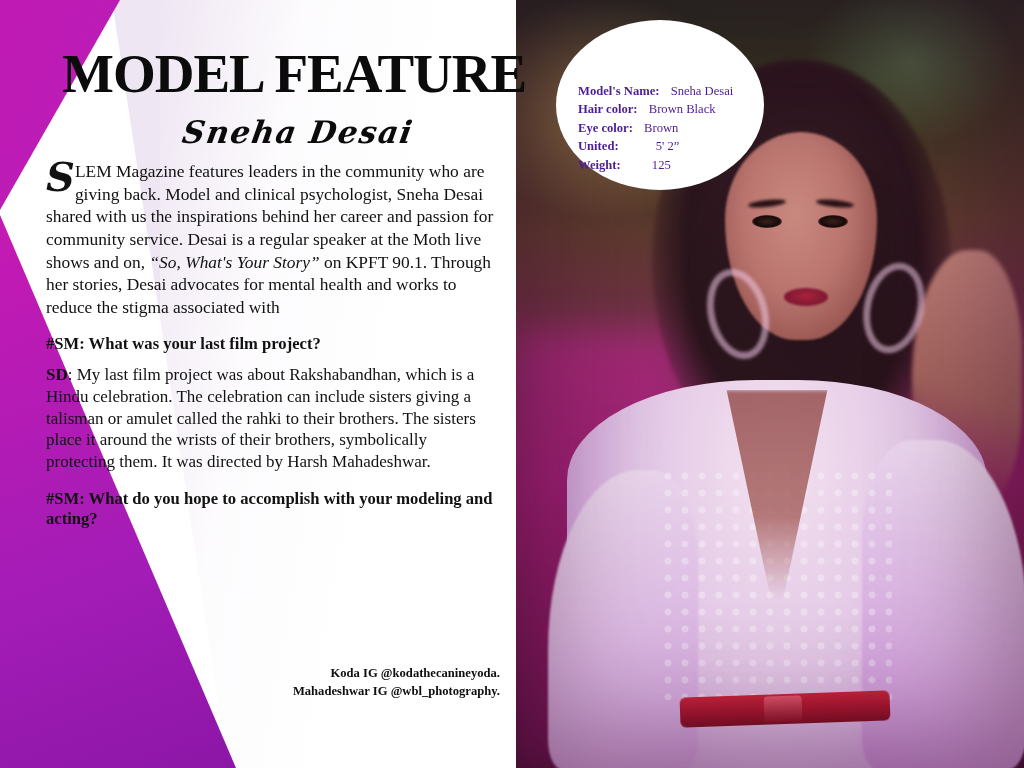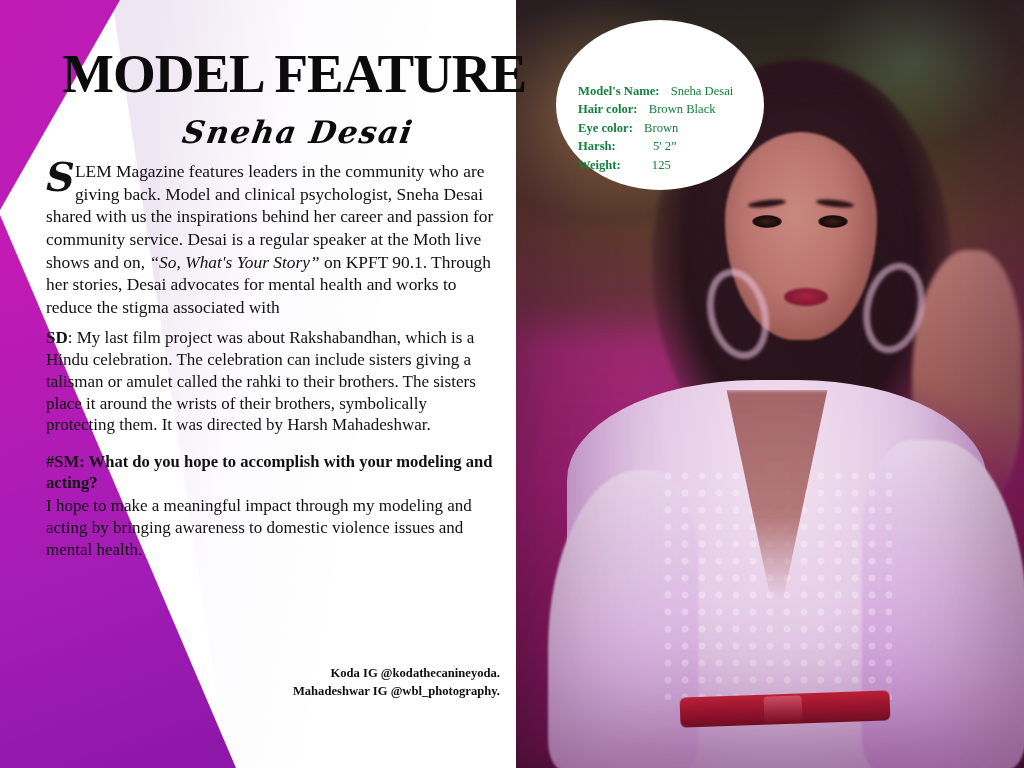--- a/index.html
+++ b/index.html
@@ -314,21 +314,21 @@
     border-radius: 50%;
     box-shadow: 0 0 0 0 rgba(0,0,0,0);
   }
   .info-list {
     position: absolute;
     left: 22px;
     top: 62px;
     font-family: "Liberation Serif", serif;
     font-size: 12.6px;
     line-height: 1.46;
-    color: #15803d;
+    color: #4c1d95;
   }
   .info-row { white-space: nowrap; }
   .info-label { font-weight: bold; }
   .info-value { font-weight: normal; }
   .iv-indent-1 { display: inline-block; width: 8px; }
 </style>
 </head>
 <body>
 
 <div class="page">
@@ -340,24 +340,24 @@
 
   <div class="content">
     <h1 class="title">MODEL FEATURE</h1>
     <div class="signature">Sneha Desai</div>
 
     <p class="intro">
       <span class="dropcap">S</span><span>LEM Magazine features leaders in the community who are giving back. Model and clinical psychologist, Sneha Desai shared with us the inspirations behind her career and passion for community service.  Desai is a regular speaker at the Moth live shows and on, </span><em class="show">“So, What's Your Story”</em><span> on KPFT 90.1. Through her stories, Desai advocates for mental health and works to reduce the stigma associated with</span>
     </p>
 
 
+    <p class="q">#SM: What was your last film project?</p>
     <p class="a"><b>SD</b><span>: My last film project was about Rakshabandhan, which is a Hindu celebration.  The celebration can include sisters giving a talisman or amulet called the rahki to their brothers.  The sisters place it around the wrists of their brothers, symbolically protecting them. It was directed by Harsh Mahadeshwar.</span></p>
 
     <p class="q">#SM:  What do you hope to accomplish with your modeling and acting?</p>
-    <p class="closing">I hope to make a meaningful impact through my modeling and acting by bringing awareness to domestic violence issues and mental health.</p>
   </div>
 
   <div class="socials">
     <div>Koda IG @kodathecanineyoda.</div>
     <div>Mahadeshwar IG @wbl_photography.</div>
   </div>
 
   <div class="photo">
     <div class="photo-bg"></div>
     <div class="photo-blur-left"></div>
@@ -391,21 +391,21 @@
       </div>
       <div class="info-row">
         <span class="info-label">Hair color:</span>
         <span class="iv-indent-1"></span><span class="info-value">Brown Black</span>
       </div>
       <div class="info-row">
         <span class="info-label">Eye color:</span>
         <span class="iv-indent-1"></span><span class="info-value">Brown</span>
       </div>
       <div class="info-row">
-        <span class="info-label">Harsh:</span>
+        <span class="info-label">United:</span>
         <span class="iv-indent-1" style="width:34px"></span><span class="info-value">5' 2”</span>
       </div>
       <div class="info-row">
         <span class="info-label">Weight:</span>
         <span class="iv-indent-1" style="width:28px"></span><span class="info-value">125</span>
       </div>
     </div>
   </div>
 
 </div>

